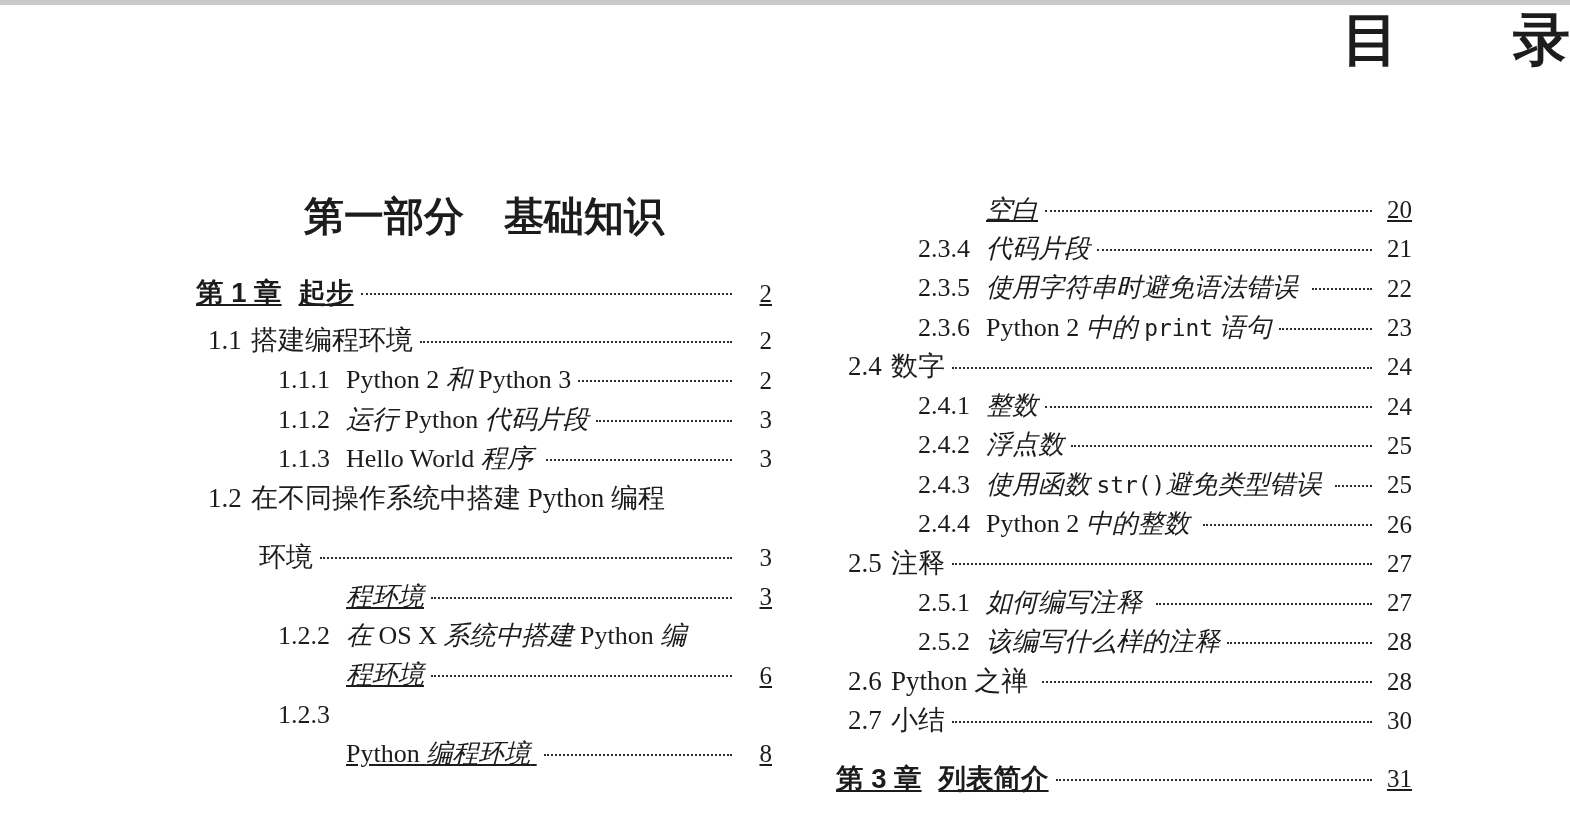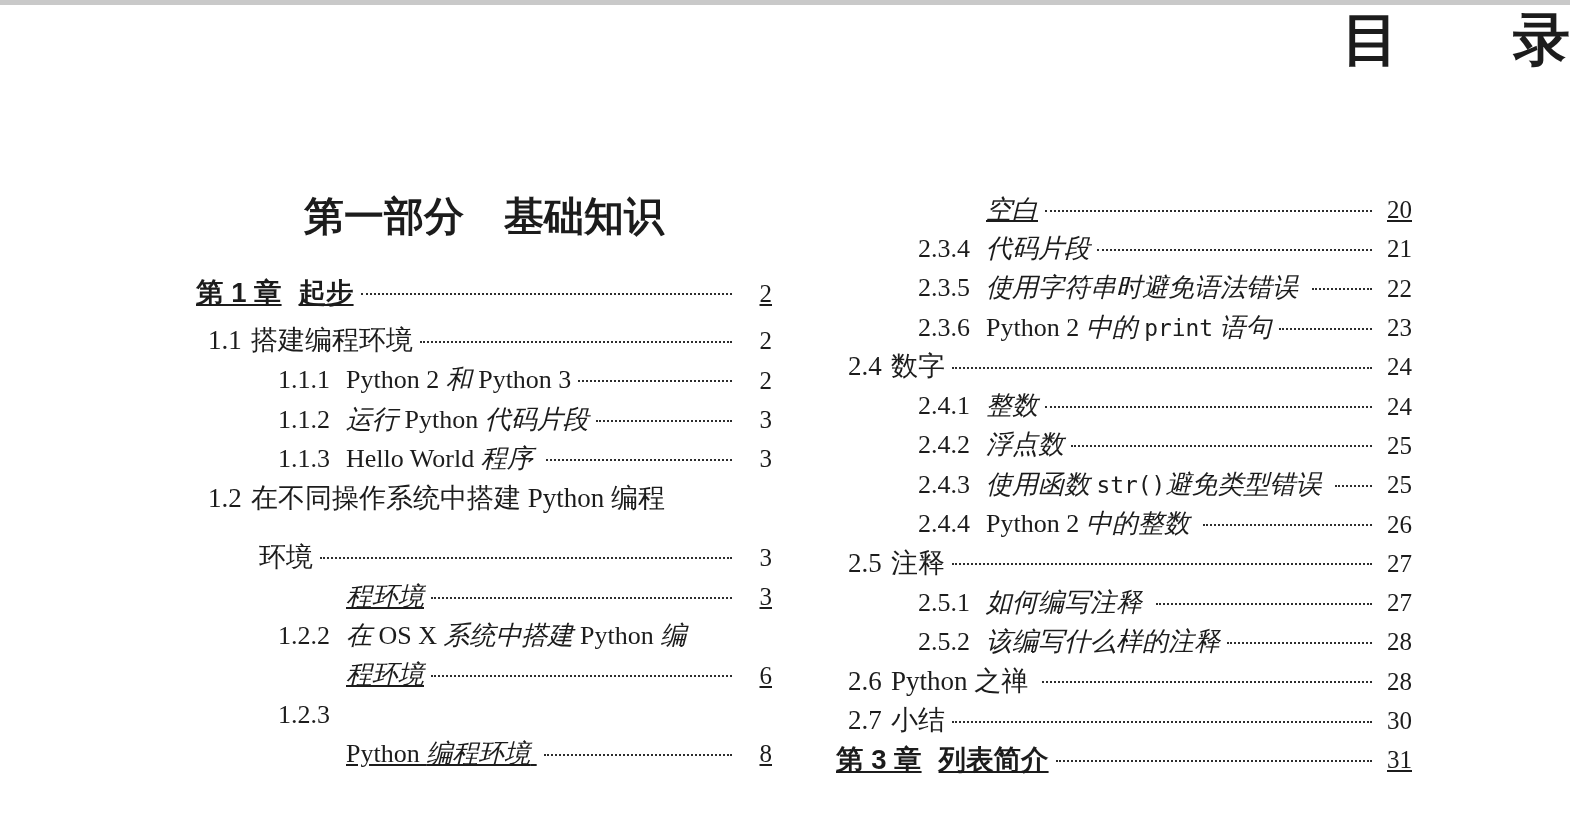--- a/index.html
+++ b/index.html
@@ -47,21 +47,21 @@
   .lv-l1c { padding-left: 63px; margin-top: 20px; }
   .lv-l2c { padding-left: 150px; text-decoration: underline; }
 
   .lv-chapter {
     font-family: "Liberation Sans", "DejaVu Sans", sans-serif;
     font-weight: 700;
     font-size: 27.5px;
     text-decoration: underline;
   }
   .lv-chapter .num { margin-right: 17px; }
-  .col .lv-chapter { margin-bottom: 8.5px; }
+  .col .lv-chapter { margin-top: 19px; margin-bottom: 8.5px; }
   .col .lv-chapter:first-child { margin-top: 0; }
 
   .title { flex: none; white-space: pre; }
   .seg-k { font-style: italic; }
   .seg-m {
     font-family: "DejaVu Sans Mono", "Liberation Mono", monospace;
     font-size: 0.88em;
     font-style: normal;
   }
   .leader {

